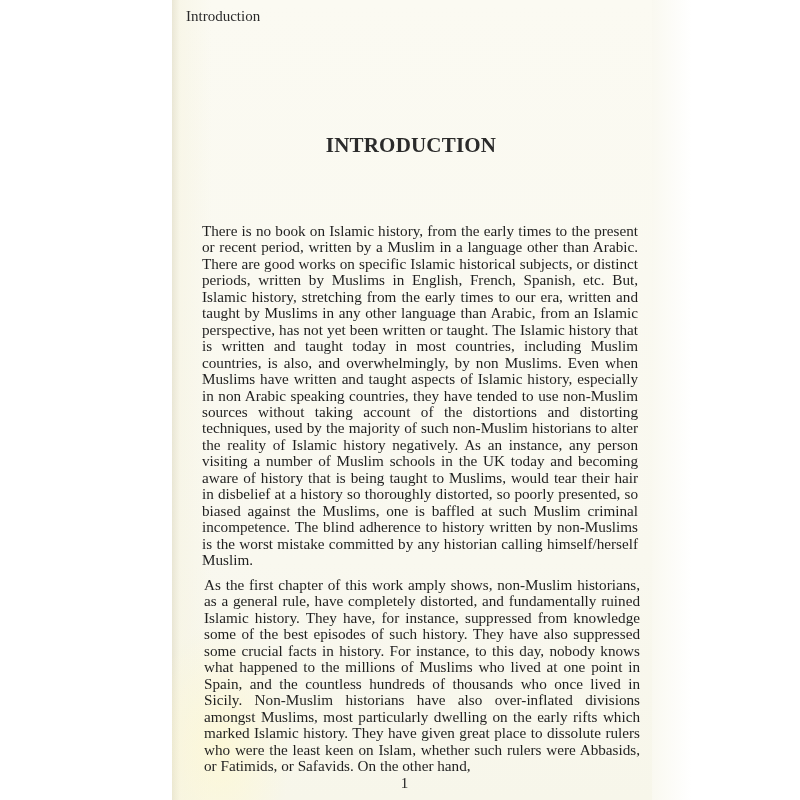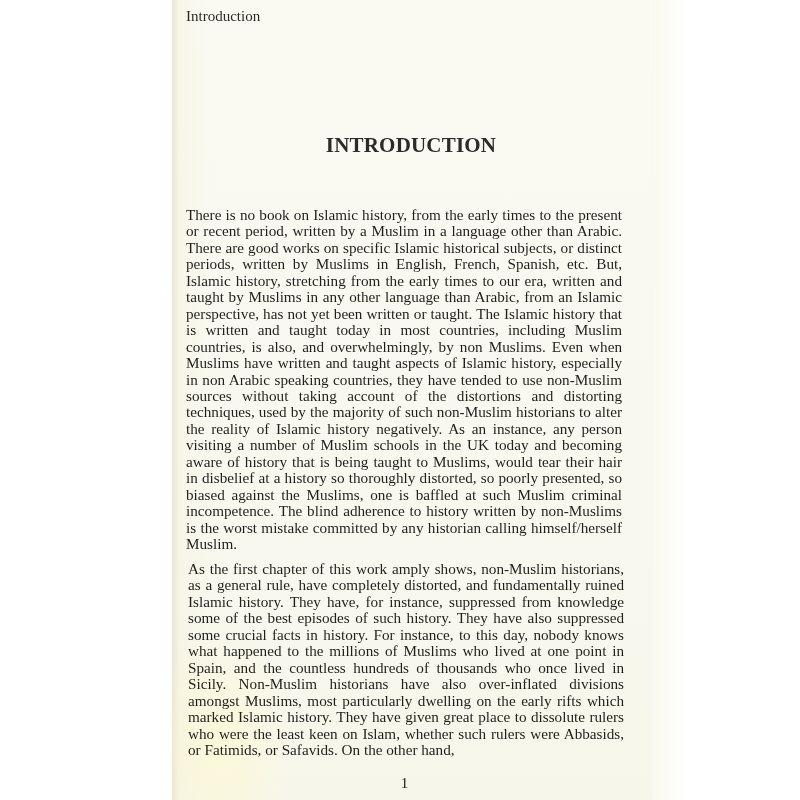--- a/index.html
+++ b/index.html
@@ -65,21 +65,21 @@
     }
     .body-text {
       position: absolute;
       left: 14px;
       width: 436px;
       font-family: "Liberation Serif", serif;
       font-size: 15.2px;
       line-height: 16.45px;
       color: #1f1f1f;
       text-align: justify;
-      margin: 0;
+      margin: 16px;
     }
     .p1 { top: 207px; }
     .p2 { top: 561px; left: 16px; }
     .page-number {
       position: absolute;
       left: 0;
       width: 465px;
       top: 775px;
       text-align: center;
       font-family: "Liberation Serif", serif;

